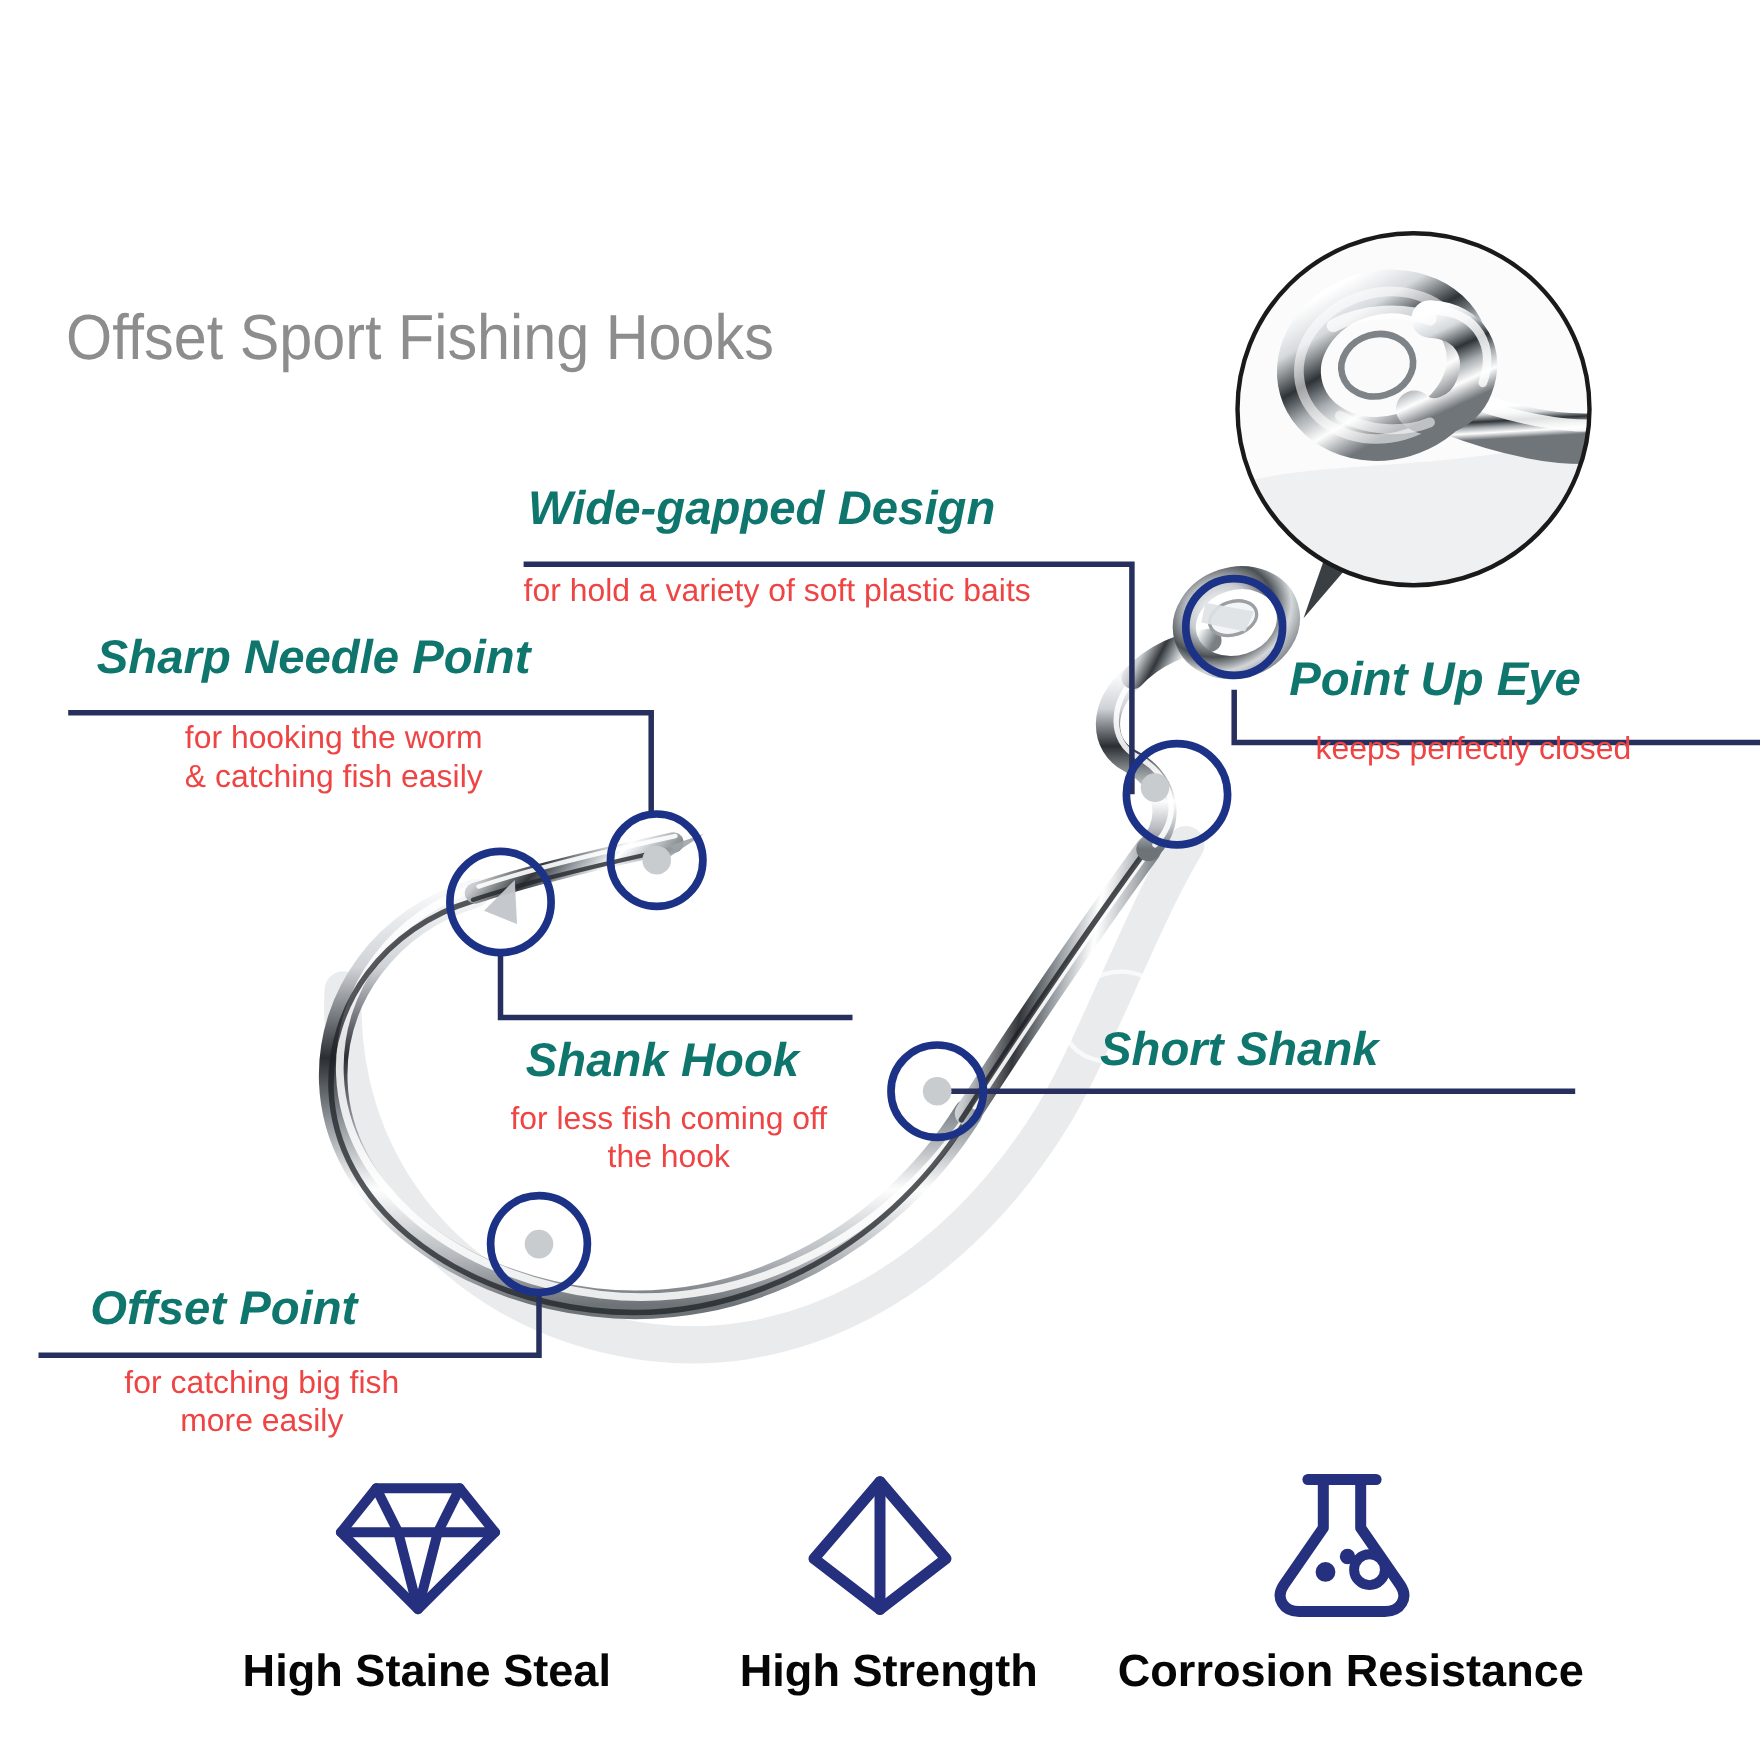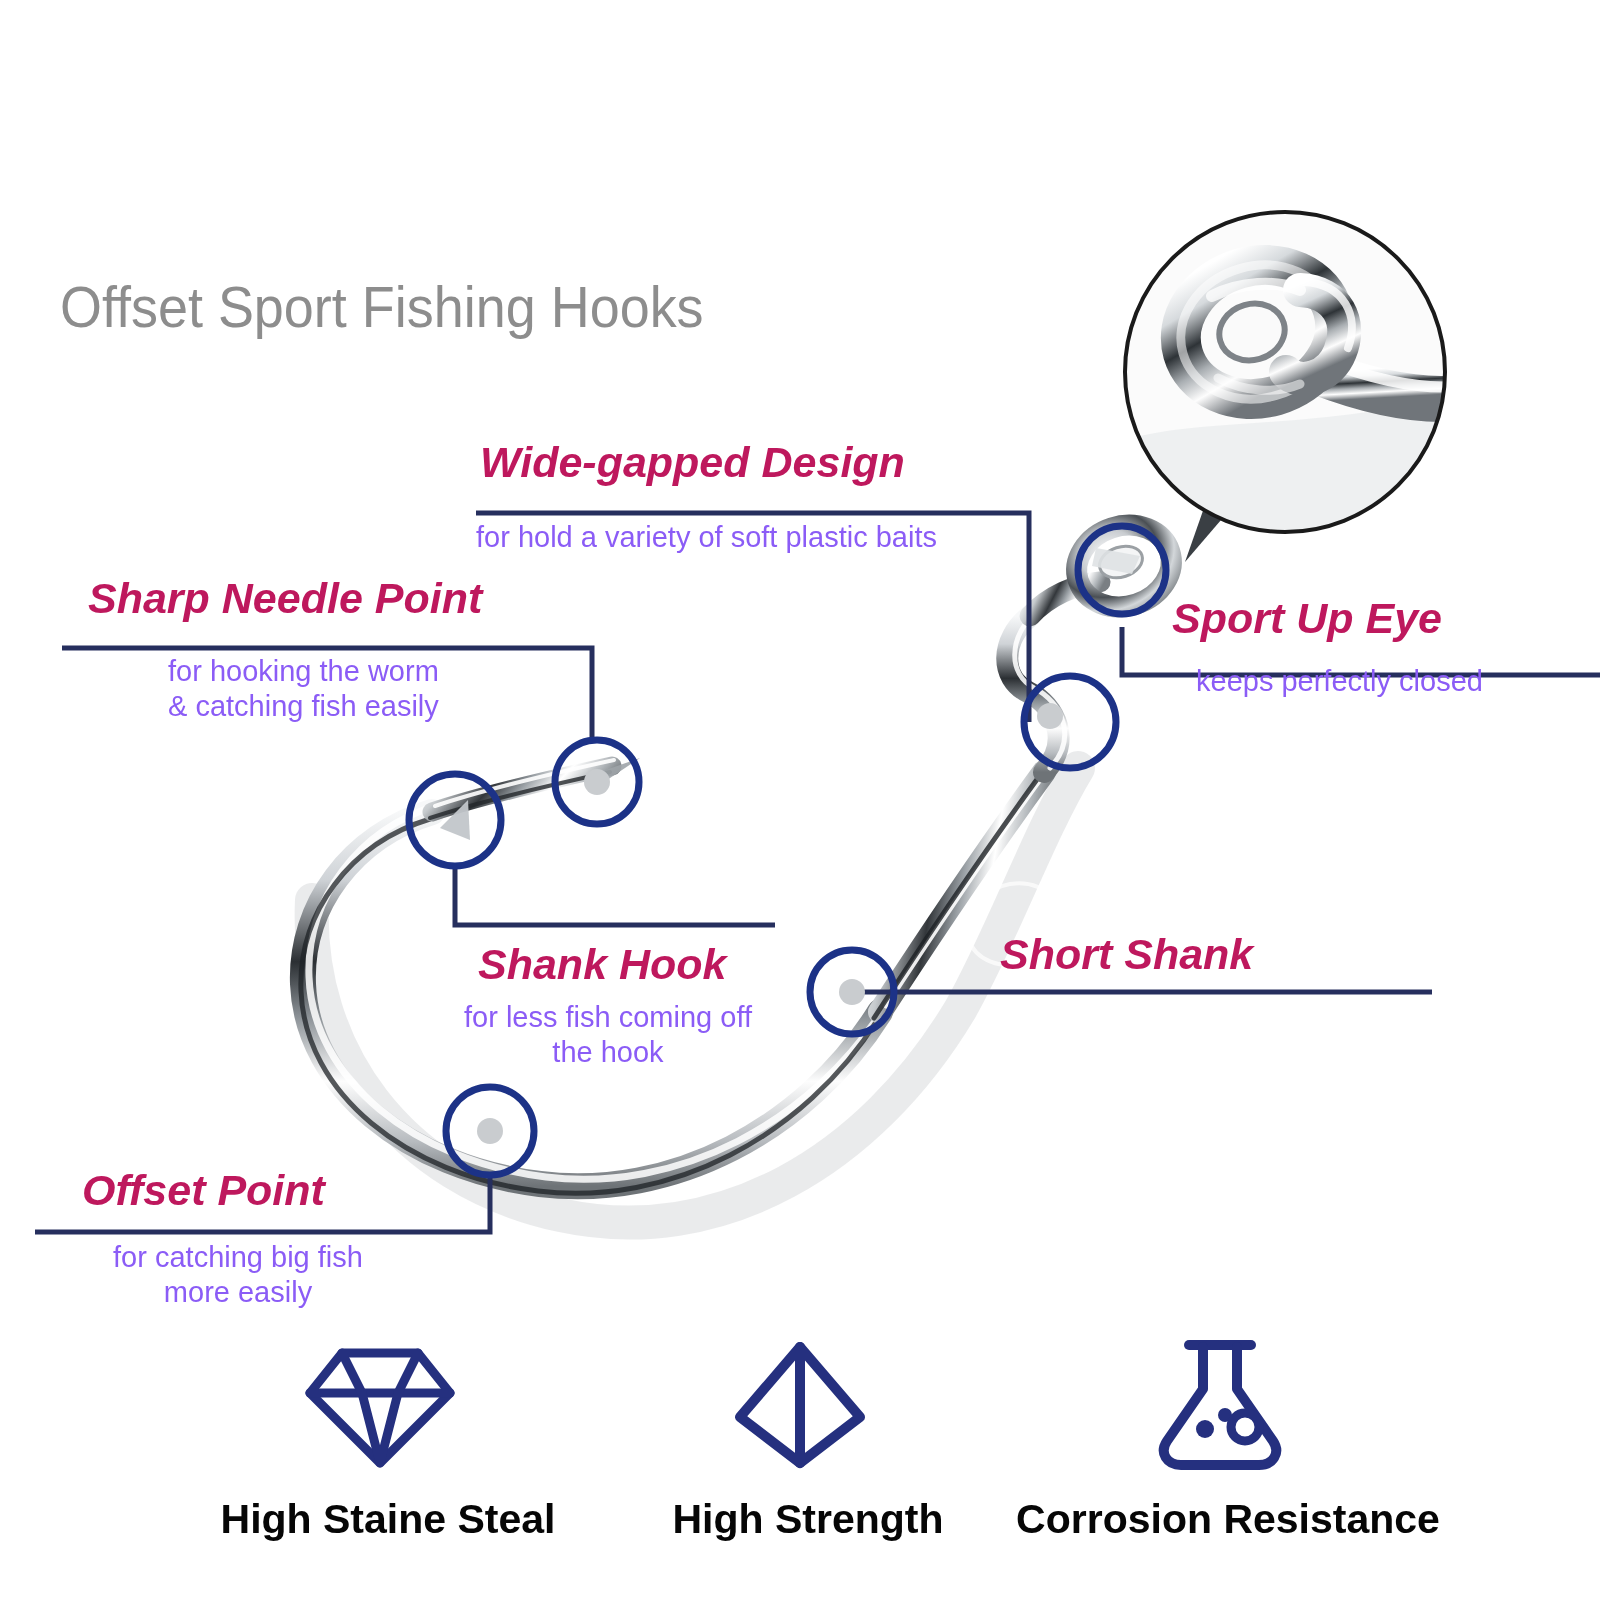--- a/index.html
+++ b/index.html
@@ -49,29 +49,29 @@
   }
 
   
   .callout { position: absolute; }
   .callout .ctitle {
     font-family: "Liberation Sans", sans-serif;
     font-weight: bold;
     font-style: italic;
     font-size: 43px;
     line-height: 1.05;
-    color: #be185d;
+    color: #0f766e;
     white-space: nowrap;
   }
   .callout .csub {
     font-family: "Liberation Sans", sans-serif;
     font-weight: normal;
     font-size: 29px;
     line-height: 1.2;
-    color: #8b5cf6;
+    color: #ef4444;
     white-space: nowrap;
   }
 
   
   #vec {
     position: absolute;
     left: 0; top: 0;
     width: 1600px; height: 1600px;
     pointer-events: none;
   }
@@ -267,21 +267,21 @@
 
   <div class="callout" style="left:88px; top:576px;">
     <div class="ctitle">Sharp Needle Point</div>
   </div>
   <div class="callout" style="left:168px; top:654px; text-align:left;">
     <div class="csub">for hooking the worm</div>
     <div class="csub">&amp; catching fish easily</div>
   </div>
 
   <div class="callout" style="left:1172px; top:596px;">
-    <div class="ctitle">Sport Up Eye</div>
+    <div class="ctitle">Point Up Eye</div>
   </div>
   <div class="callout" style="left:1196px; top:664px;">
     <div class="csub">keeps perfectly closed</div>
   </div>
 
   <div class="callout" style="left:478px; top:942px;">
     <div class="ctitle">Shank Hook</div>
   </div>
   <div class="callout" style="left:438px; top:1000px; width:340px; text-align:center;">
     <div class="csub">for less fish coming off</div>

